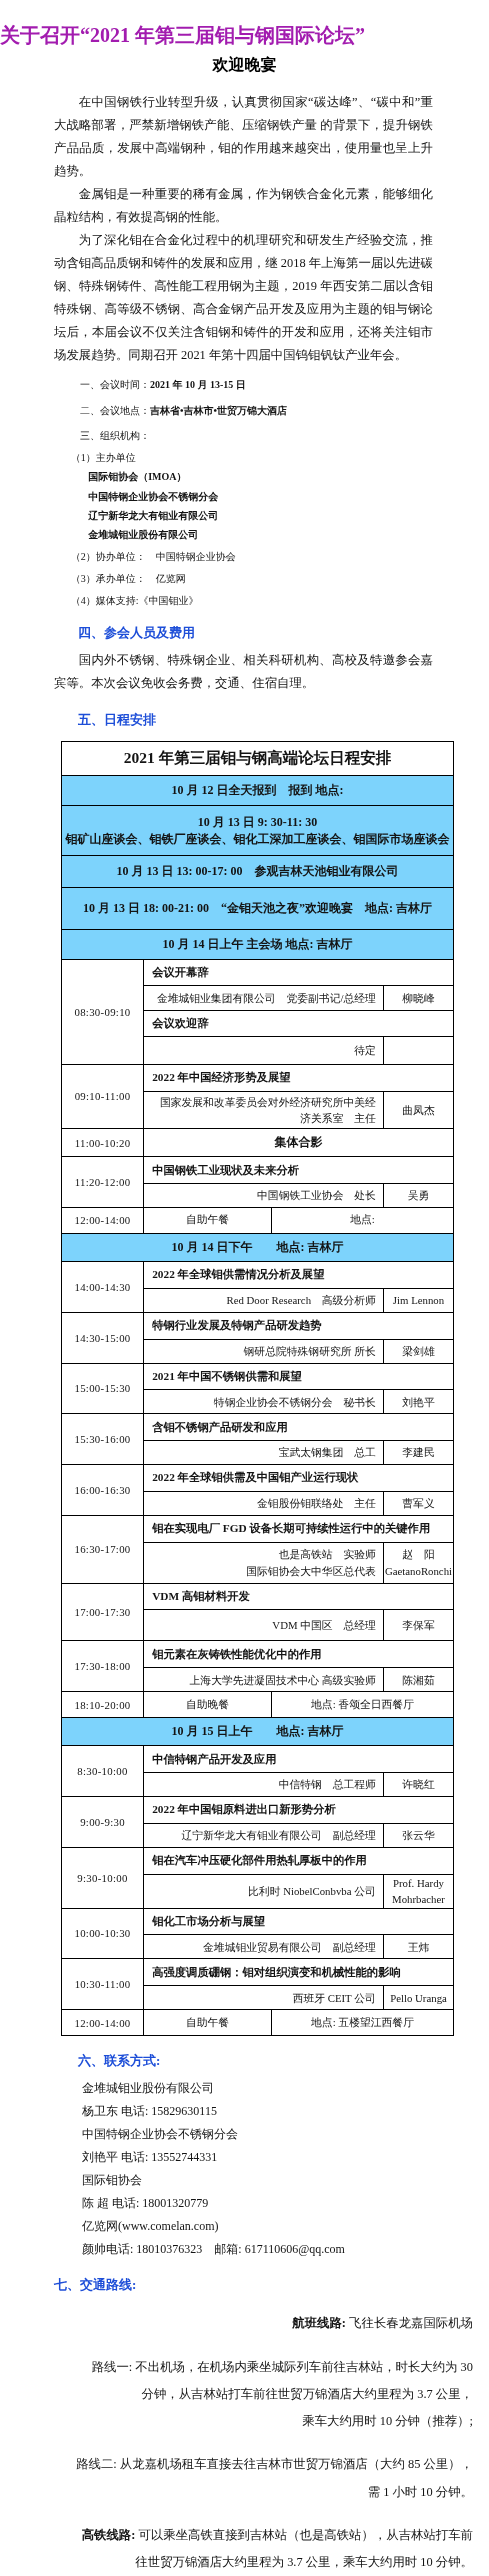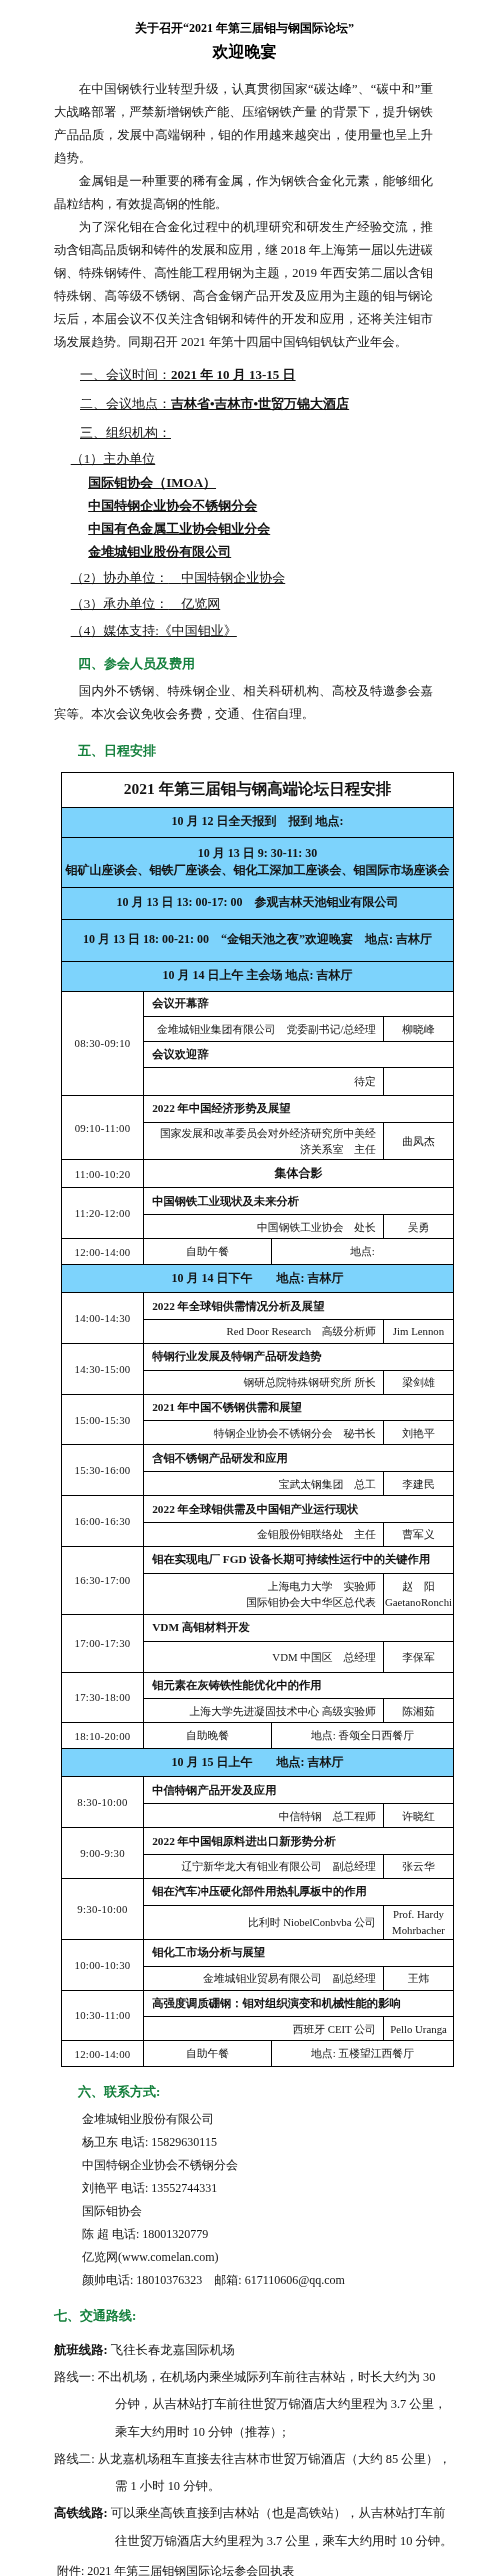--- a/index.html
+++ b/index.html
@@ -4,31 +4,31 @@
 <style>
   html,body{margin:0;padding:0;}
   body{
     width:489px;height:3091px;background:#ffffff;color:#141414;
     font-family:"Liberation Serif","DejaVu Serif",serif;
     overflow:hidden;position:relative;
   }
   .page{padding-top:18.5px;}
   
   .doc-title{
-    text-align:center;font-size:12px;font-weight:bold;line-height:1.6;color:#000000;
+    font-size:20px;font-weight:bold;line-height:1.6;color:#a21caf;
   }
   .doc-subtitle{text-align:center;font-size:16px;font-weight:bold;margin-top:4.1px;color:#000;}
   .body-text{margin:15.5px 56px 0 54px;font-size:12.4px;line-height:23px;text-align:justify;}
   .para{text-indent:2em;margin:0;}
-  .items{margin-left:80px;font-size:13px;text-decoration:underline;}
+  .items{margin-left:80px;font-size:10px;}
   .item{margin-top:11.3px;}
   .item .val{font-weight:bold;}
   .sub-item{margin:8.2px 0 0 -9.3px;}
   .host{margin:5.2px 0 0 8.2px;font-weight:bold;}
-  .sec{margin:15.5px 0 0 78px;font-size:13px;font-weight:bold;color:#15803d;}
+  .sec{margin:15.5px 0 0 78px;font-size:13px;font-weight:bold;color:#1d4ed8;}
   .sec4-text{margin-top:7.2px;}
   
   .tbl{
     margin:12.4px 0 0 61px;width:393px;border:1.5px solid #000;box-sizing:border-box;
   }
   .tbl-title{border-bottom:1px solid #000;text-align:center;font-size:15.5px;
     font-weight:bold;padding:6.2px 0;}
   .band{
     background:#7dd3fc;border-bottom:1px solid #000;display:flex;align-items:center;
     justify-content:center;text-align:center;font-weight:bold;font-size:12px;
@@ -49,21 +49,21 @@
   .sname{width:69px;min-width:69px;display:flex;align-items:center;justify-content:center;
     font-size:10.8px;text-align:center;white-space:pre-line;line-height:1.5;}
   .photo-cell{flex:1;display:flex;align-items:center;justify-content:center;
     font-weight:bold;font-size:12px;}
   .mleft{width:127px;min-width:127px;border-right:1px solid #000;display:flex;
     align-items:center;justify-content:center;font-size:10.8px;}
   .mright{flex:1;display:flex;align-items:center;justify-content:center;font-size:10.8px;}
   
   .contacts{margin:7.2px 0 0 82px;font-size:12px;line-height:23px;}
   .transport{margin:11.3px 0 0 54px;font-size:12.4px;line-height:2.2;}
-  .route{padding-left:61px;text-indent:-61px;white-space:pre-line;margin:0;}
+  .route{padding-left:61px;text-indent:-61px;white-space:pre-line;margin:16px;text-align:right;}
   .tlabel-b{font-weight:bold;}
   .attachment{margin:8.2px 0 0 57px;font-size:12px;}
   
   .seals{position:relative;height:206px;margin-top:9.3px;}
 </style>
 </head>
 <body>
 
 <div class="page">
 
@@ -80,21 +80,21 @@
     <div class="item">
       <span>一、会议时间：</span><span class="val">2021 年 10 月 13-15 日</span>
     </div>
     <div class="item">
       <span>二、会议地点：</span><span class="val">吉林省•吉林市•世贸万锦大酒店</span>
     </div>
     <div class="item">三、组织机构：</div>
     <div class="sub-item">（1）主办单位</div>
     <div class="host">国际钼协会（IMOA）</div>
     <div class="host">中国特钢企业协会不锈钢分会</div>
-    <div class="host">中国有色金属工业协会钼业分会</div>
+    <div class="host">辽宁新华龙大有钼业有限公司</div>
     <div class="host">金堆城钼业股份有限公司</div>
     <div class="sub-item">
       <span>（2）协办单位：</span>　<span class="val">中国特钢企业协会</span>
     </div>
     <div class="sub-item">
       <span>（3）承办单位：</span>　<span class="val">亿览网</span>
     </div>
     <div class="sub-item">
       <span>（4）媒体支持:</span><span class="val">《中国钼业》</span>
     </div>
@@ -221,21 +221,21 @@
             <div class="sname">曹军义</div>
           </div>
       </div>
     </div>
 
     <div class="srow">
       <div class="stime">16:30-17:00</div>
       <div class="sbody">
         <div class="stitle">钼在实现电厂 FGD 设备长期可持续性运行中的关键作用</div>
         <div class="sspk" style="min-height:40px">
-            <div class="sorg">上海电力大学　实验师
+            <div class="sorg">也是高铁站　实验师
 国际钼协会大中华区总代表</div>
             <div class="sname">赵　阳
 GaetanoRonchi</div>
           </div>
       </div>
     </div>
 
     <div class="srow">
       <div class="stime">17:00-17:30</div>
       <div class="sbody">

